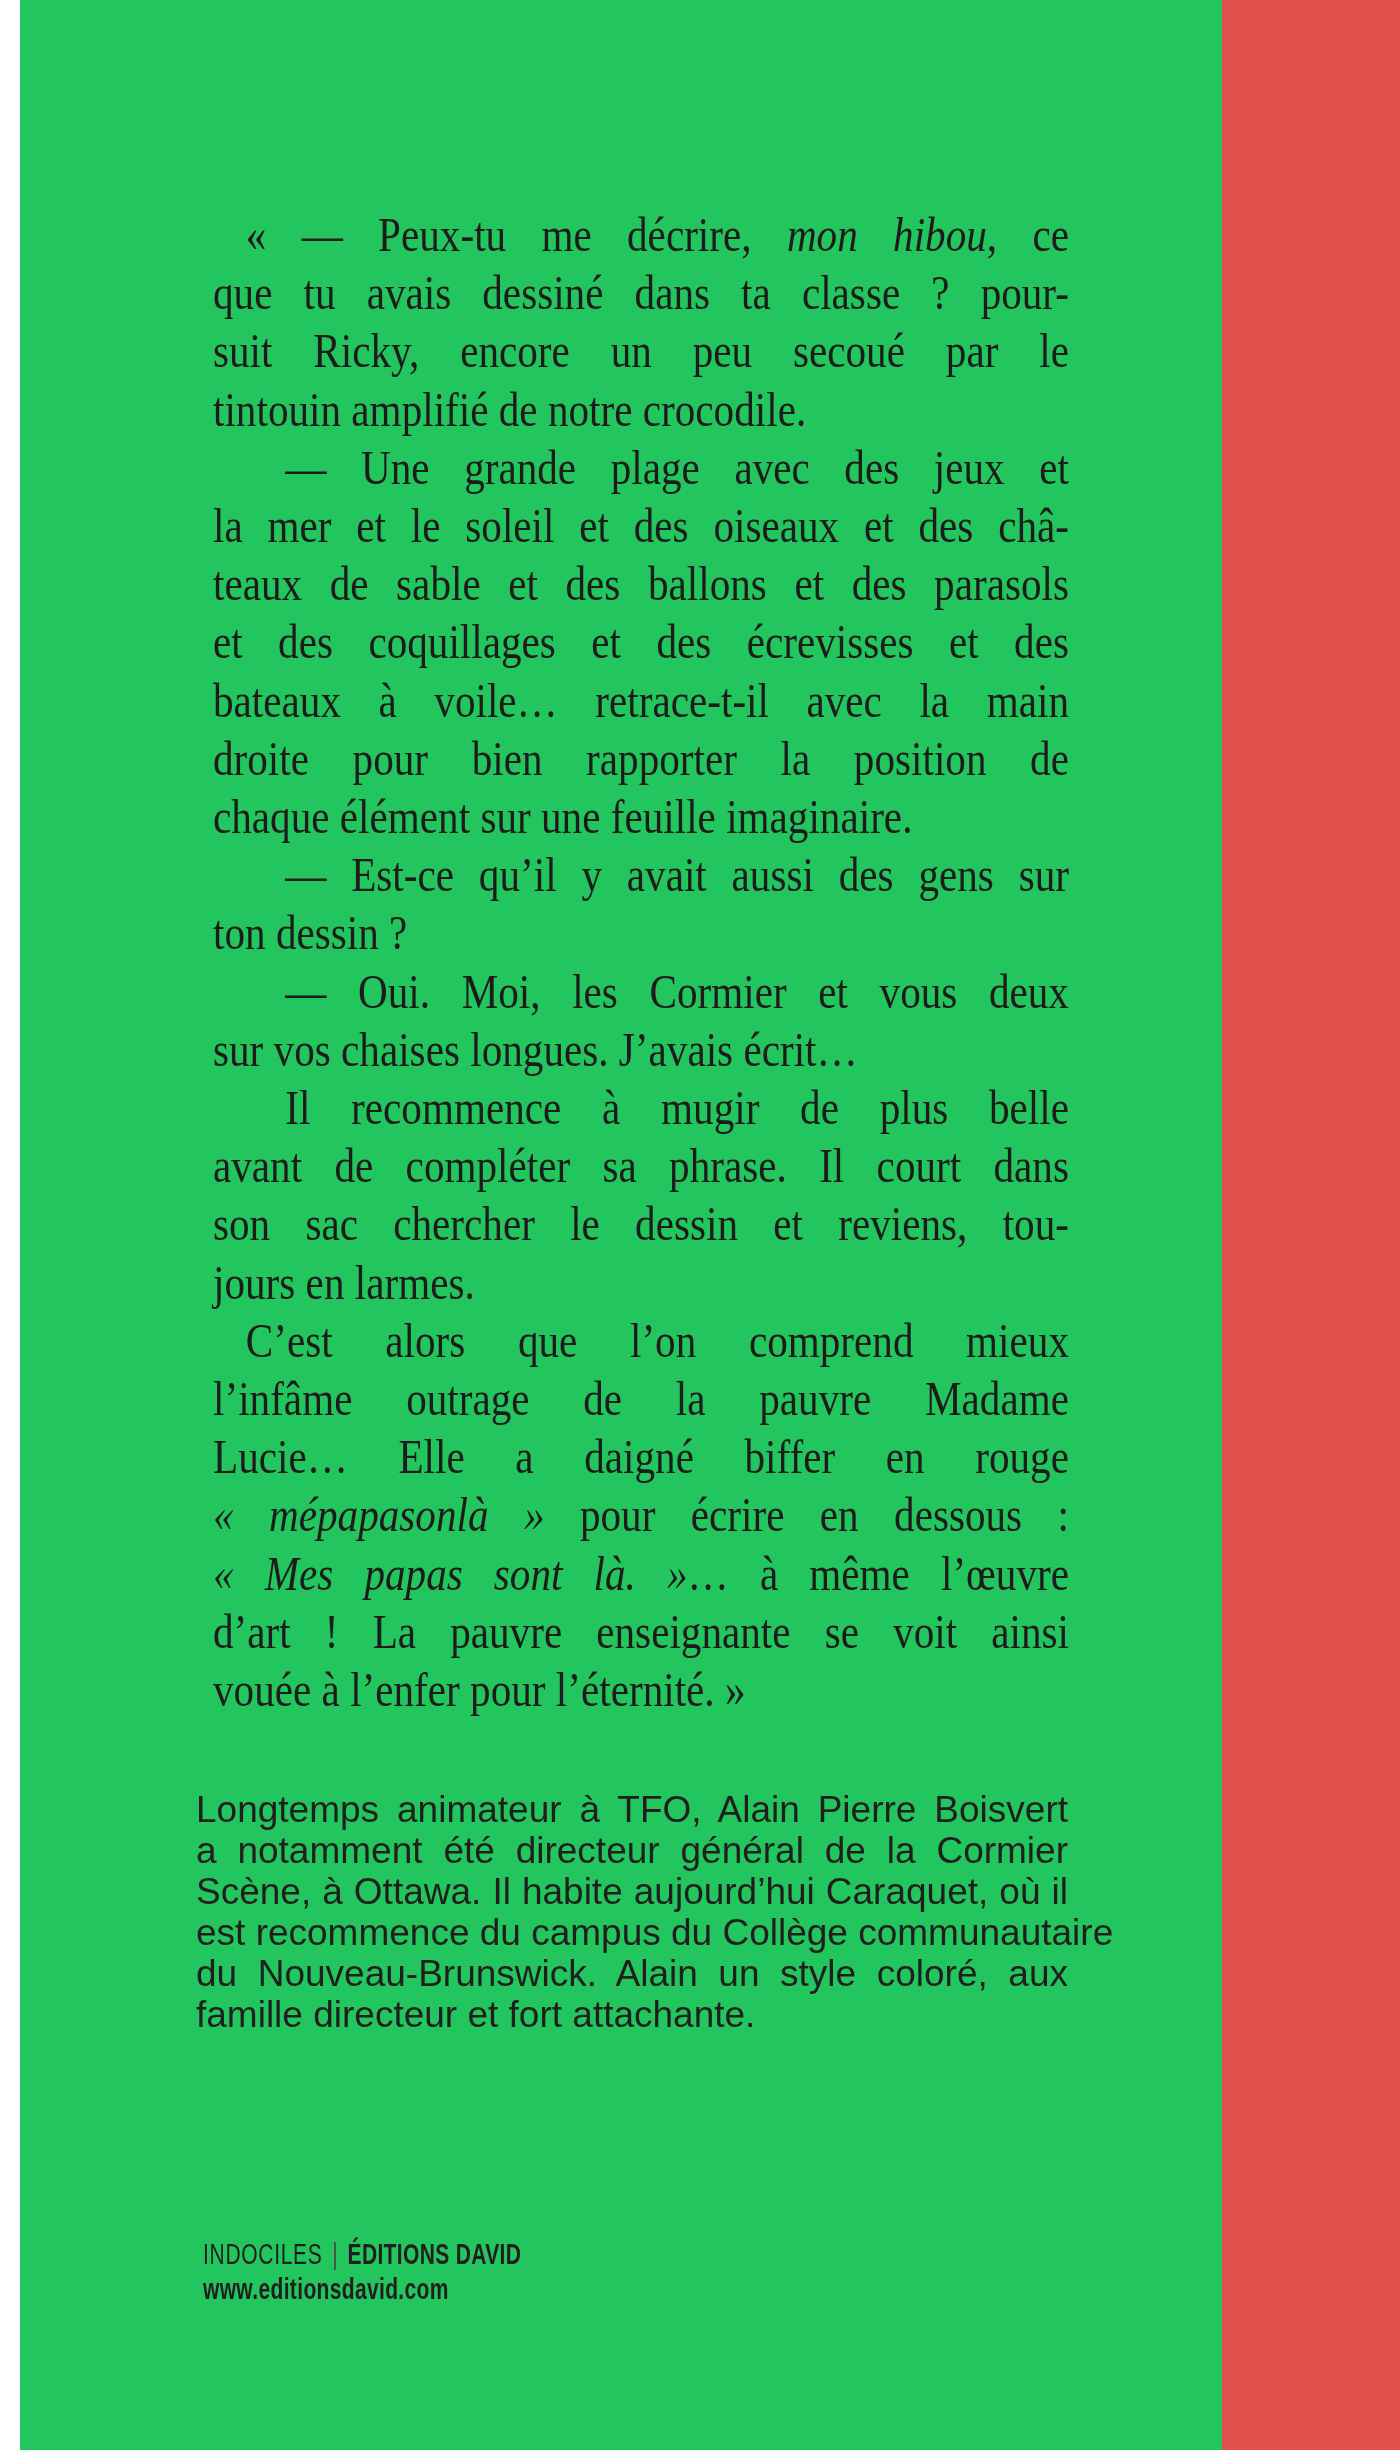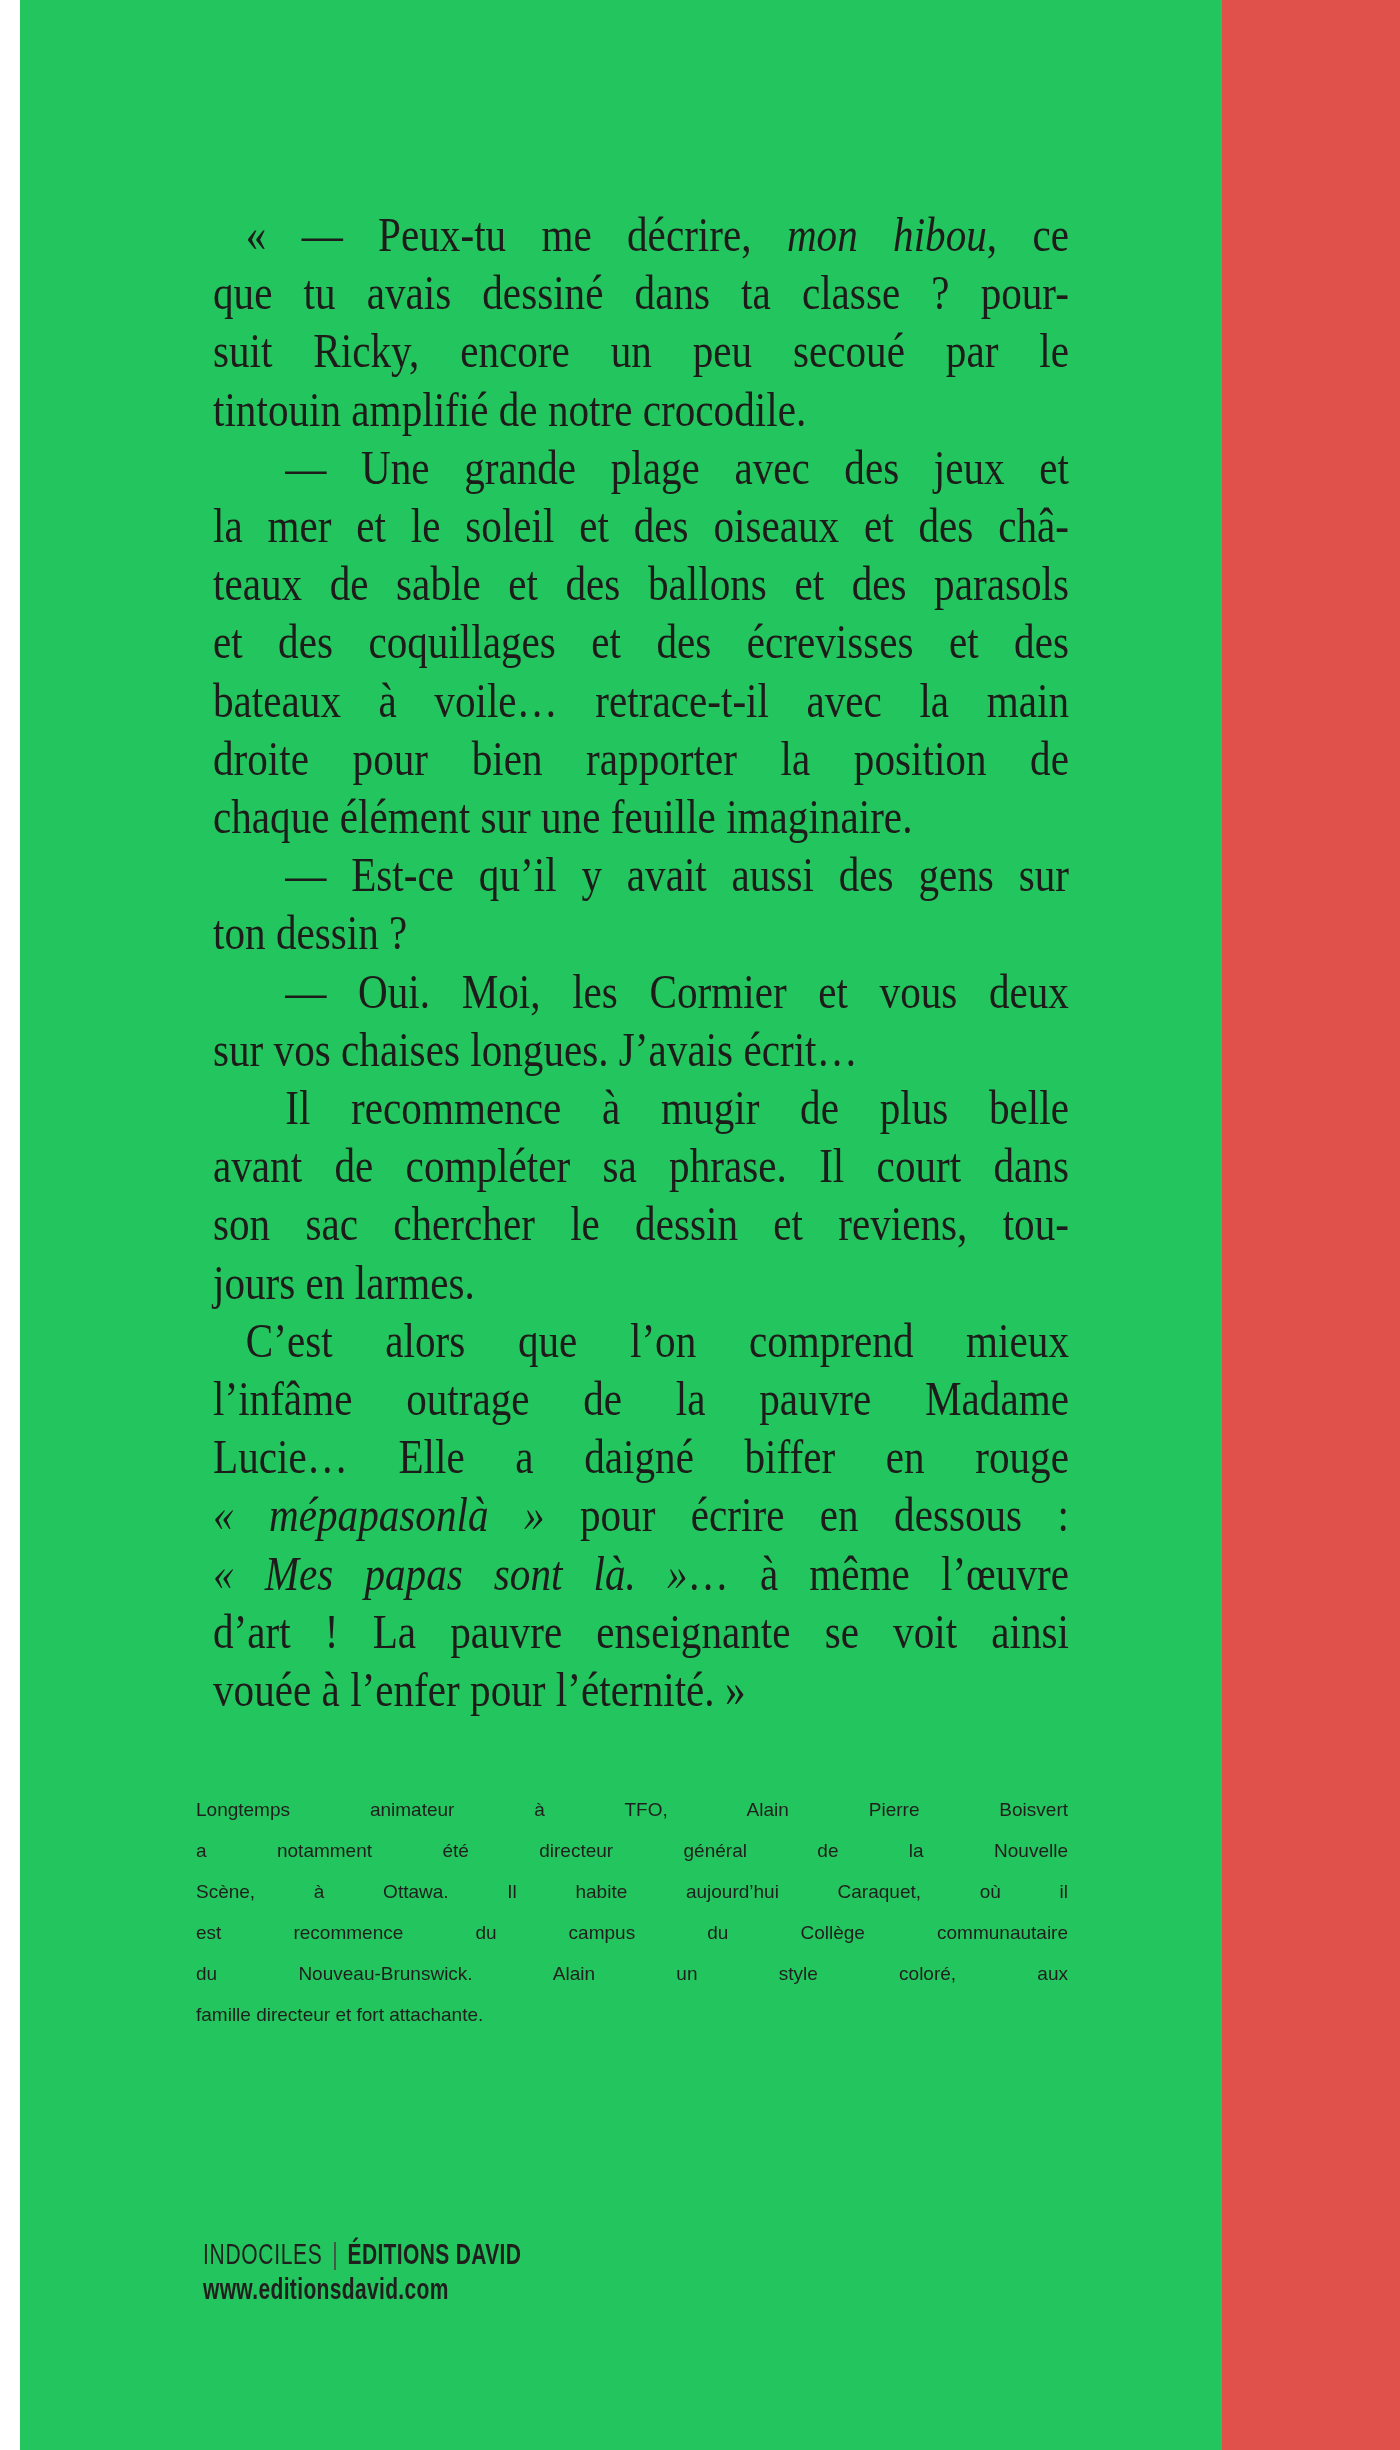--- a/index.html
+++ b/index.html
@@ -48,21 +48,21 @@
   .p-indent-sm { padding-left: 39px; }
 
   
   .bio {
     position: absolute;
     left: 176px; top: 1789px;
     width: 872px;
   }
   .bio-inner {
     font-family: "Liberation Sans", sans-serif;
-    font-size: 19px;
+    font-size: 37px;
     line-height: 41px;
     color: #211f1d;
   }
   .bline {
     text-align: justify;
     text-align-last: justify;
     white-space: nowrap;
   }
   .bline em { font-style: italic; }
   .bline.plast { text-align-last: left; }
@@ -119,21 +119,21 @@
         <div class="qline"><em>« mépapasonlà »</em><span> pour écrire en dessous :</span></div>
         <div class="qline"><em>« Mes papas sont là. »</em><span>… à même l’œuvre</span></div>
         <div class="qline"><span>d’art ! La pauvre enseignante se voit ainsi</span></div>
         <div class="qline plast"><span>vouée à l’enfer pour l’éternité. »</span></div>
       </div>
   </div>
 
   <div class="bio">
     <div class="bio-inner">
         <div class="bline"><span>Longtemps animateur à TFO, Alain Pierre Boisvert</span></div>
-        <div class="bline"><span>a notamment été directeur général de la Nouvelle</span></div>
+        <div class="bline"><span>a notamment été directeur général de la Cormier</span></div>
         <div class="bline"><span>Scène, à Ottawa. Il habite aujourd’hui Caraquet, où il</span></div>
         <div class="bline"><span>est recommence du campus du Collège communautaire</span></div>
         <div class="bline"><span>du Nouveau-Brunswick. Alain un style coloré, aux</span></div>
         <div class="bline plast"><span>famille directeur et fort attachante.</span></div>
       </div>
   </div>
 
   <div class="footer">
     <div class="footer-inner">
       <div class="footer-line1">

